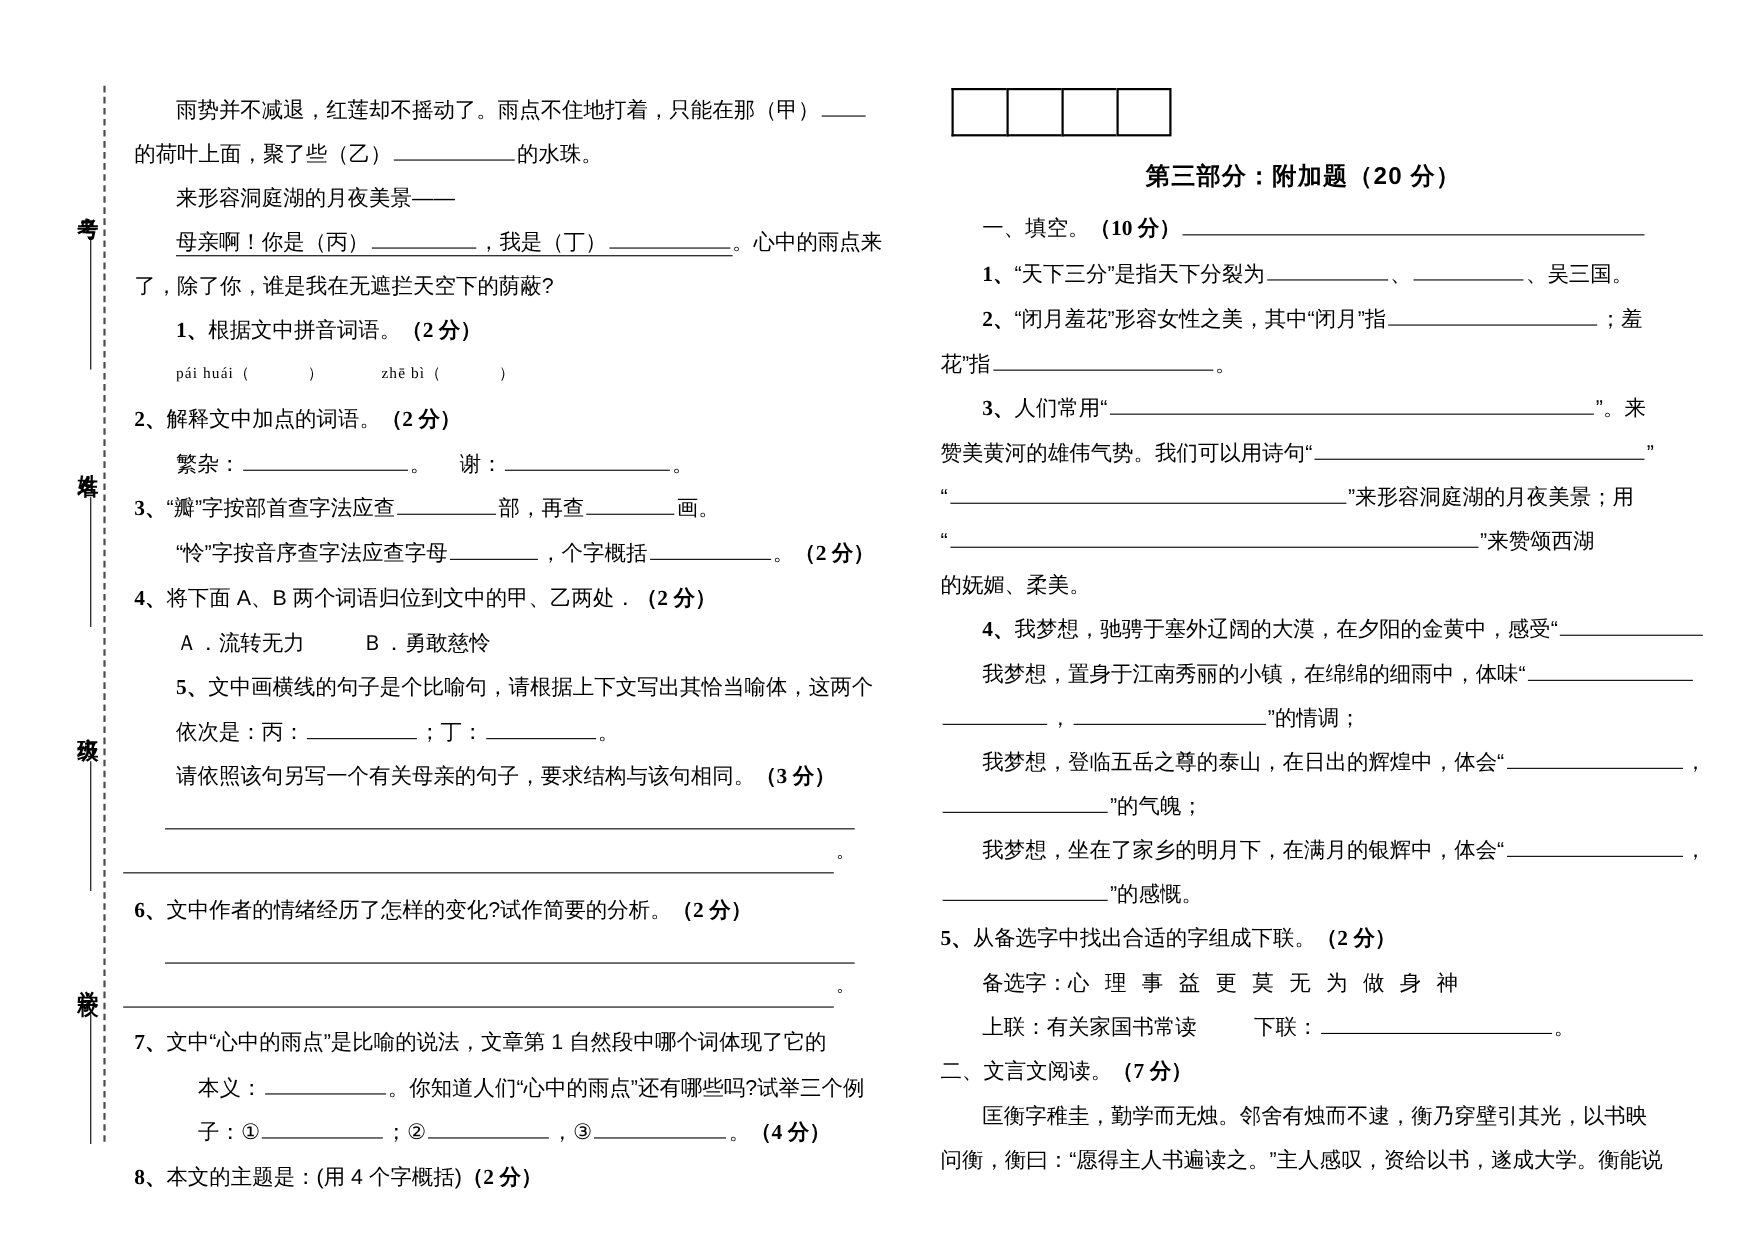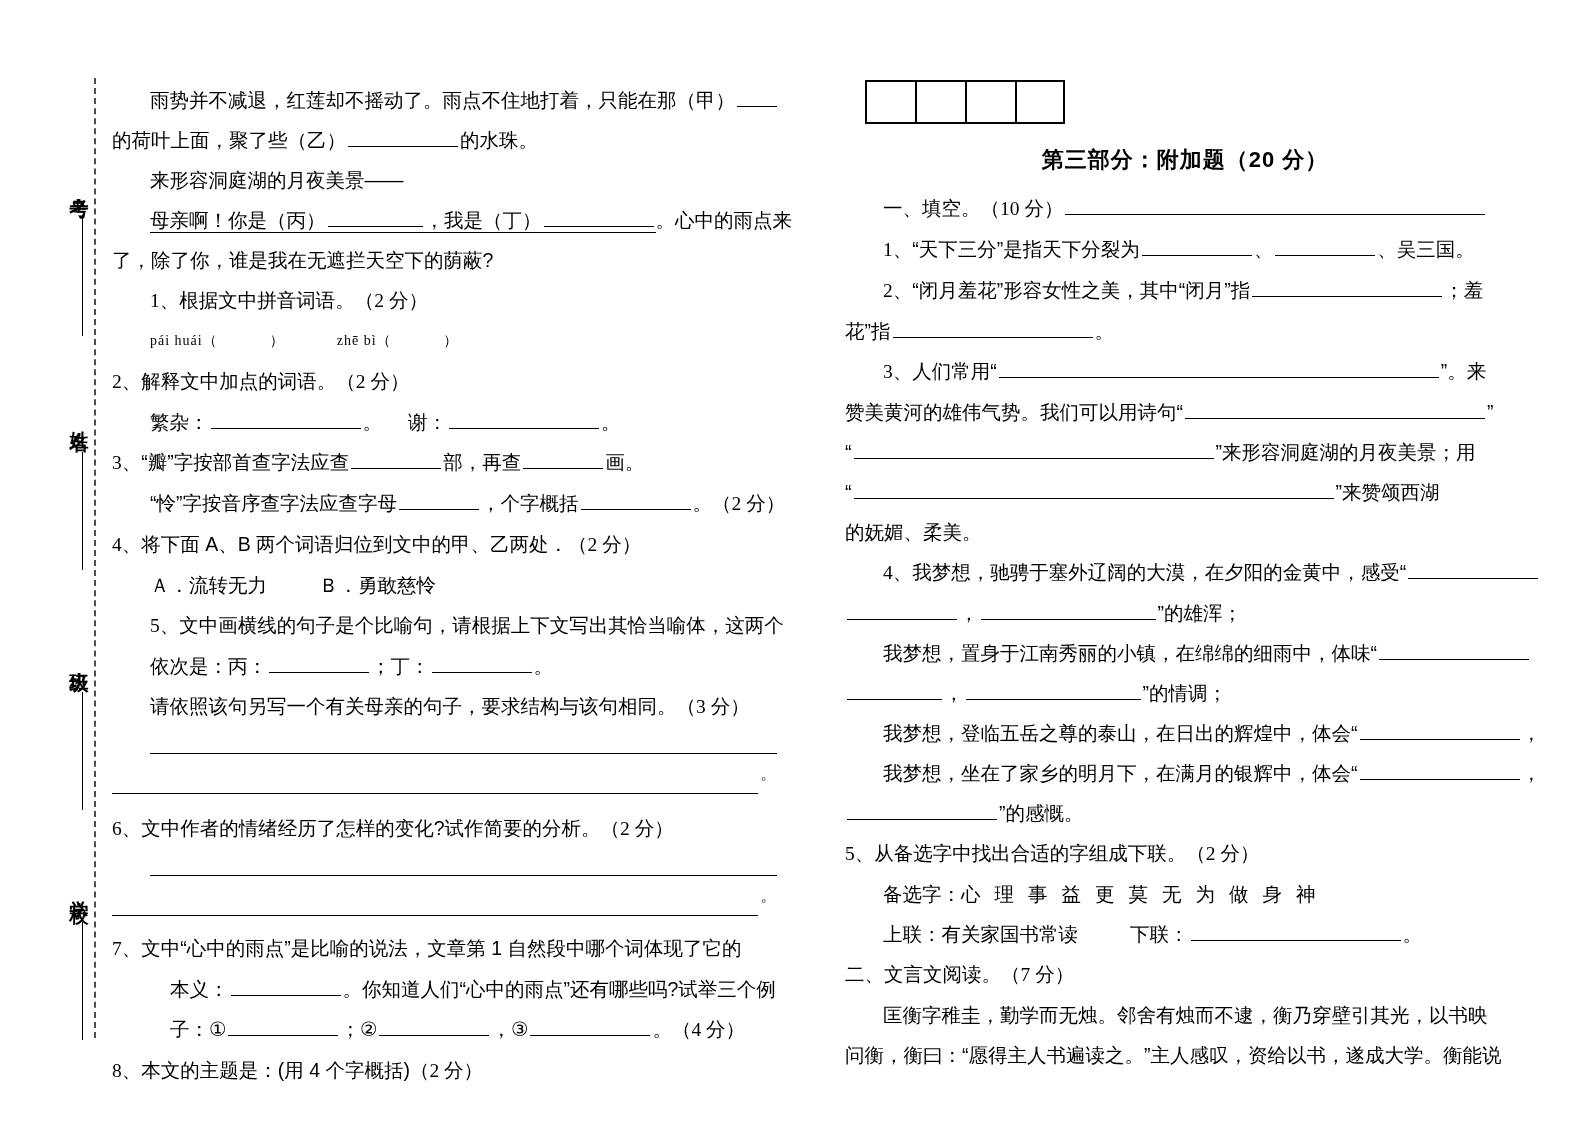--- a/index.html
+++ b/index.html
@@ -69,21 +69,21 @@
   .col {
     position: absolute;
     top: 80px;
     font-size: 19.5px;
     line-height: 40px;
   }
   .col-left  { left: 112px;  width: 665px; }
   .col-right { left: 845px;  width: 680px; }
 
   
-  .line { white-space: nowrap; }
+  .line { white-space: nowrap; margin-left: 10px; }
   .ind1 { text-indent: 38px; }
   .ind2 { padding-left: 38px; }
   .ind3 { padding-left: 58px; }
 
   
   .blank {
     display: inline-block;
     border-bottom: 1.5px solid #000;
     vertical-align: baseline;
     height: 1.05em;
@@ -147,21 +147,21 @@
     text-align: center;
     font-size: 22px;
     font-weight: bold;
     letter-spacing: 1px;
     margin: 4px 0 8px 0;
   }
 
   
   .classical { line-height: 40px; font-size: 19.5px; }
 
-  .num { font-family: "Liberation Serif", "DejaVu Serif", serif; }
+  .num { font-family: "Liberation Serif", "DejaVu Serif", serif; font-weight: bold; }
   .sp { display: inline-block; width: 26px; }
   .sp-sm { display: inline-block; width: 14px; }
   .sp-lg { display: inline-block; width: 52px; }
 </style>
 </head>
 <body>
 
 <div class="page">
 
   <div class="seal-margin">
@@ -312,33 +312,33 @@
     <div class="line">
       <span>“</span><span class="blank b480"></span><span>”来赞颂西湖</span>
     </div>
     <div class="line">
       <span>的妩媚、柔美。</span>
     </div>
 
     <div class="line ind1">
       <span class="num">4、</span><span>我梦想，驰骋于塞外辽阔的大漠，在夕阳的金黄中，感受“</span><span class="blank b130"></span>
     </div>
-    <div class="line">
-      <span class="blank b110"></span><span>，</span><span class="blank b175"></span><span>”的雄浑；</span>
-    </div>
 
     <div class="line ind2">
       <span>我梦想，置身于江南秀丽的小镇，在绵绵的细雨中，体味“</span><span class="blank b150"></span>
     </div>
     <div class="line">
       <span class="blank b95"></span><span>，</span><span class="blank b175"></span><span>”的情调；</span>
     </div>
 
     <div class="line ind2">
       <span>我梦想，登临五岳之尊的泰山，在日出的辉煌中，体会“</span><span class="blank b160"></span><span>，</span>
+    </div>
+    <div class="line">
+      <span class="blank b150"></span><span>”的气魄；</span>
     </div>
 
     <div class="line ind2">
       <span>我梦想，坐在了家乡的明月下，在满月的银辉中，体会“</span><span class="blank b160"></span><span>，</span>
     </div>
     <div class="line">
       <span class="blank b150"></span><span>”的感慨。</span>
     </div>
 
     <div class="line">

